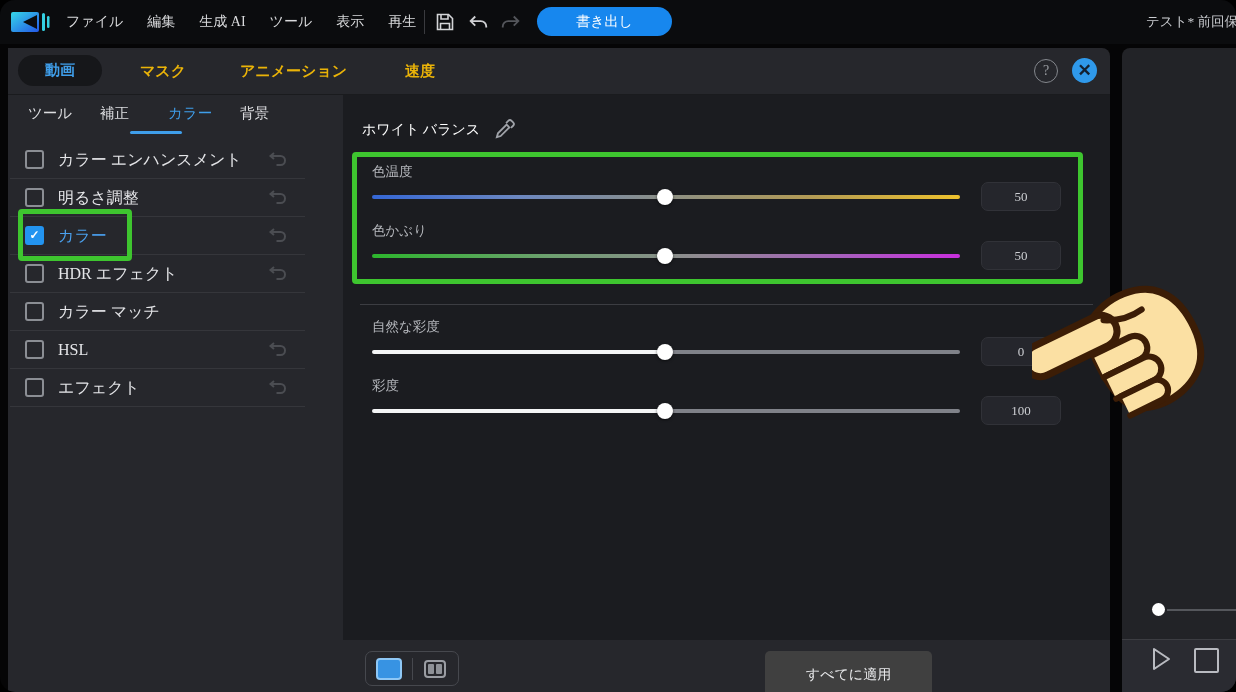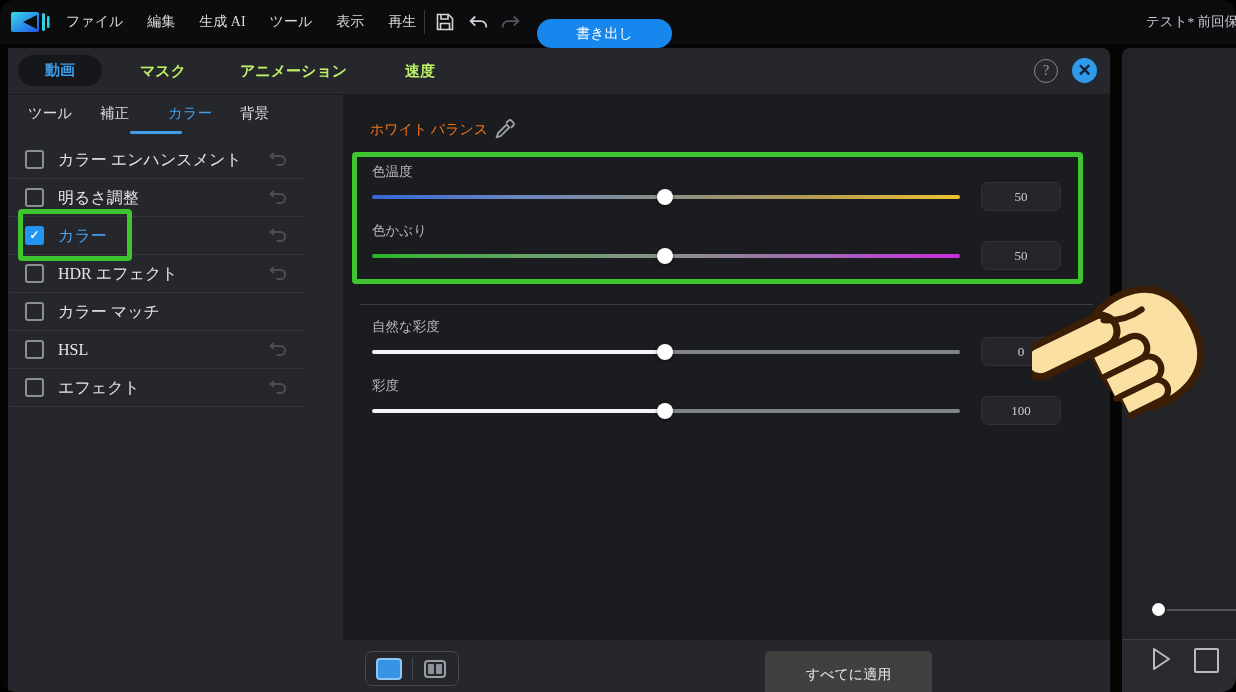--- a/index.html
+++ b/index.html
@@ -5,28 +5,28 @@
   html,body{margin:0;padding:0;background:#000;}
   #app{position:relative;width:1236px;height:692px;background:#050506;overflow:hidden;
        font-family:Liberation Serif, serif;border-radius:15px;-webkit-font-smoothing:antialiased;}
   
   #topbar{position:absolute;left:0;top:0;width:1236px;height:44px;background:#0b0c0e;}
   #logo{position:absolute;left:10px;top:8px;}
   #menubar{position:absolute;left:66px;top:0;height:44px;display:flex;align-items:center;gap:24px;}
   .mi{color:#d9dadc;font-size:14px;cursor:default;}
   .tb-div{position:absolute;left:424px;top:10px;width:1px;height:24px;background:#3a3b3f;}
   .tbicon{position:absolute;top:11px;width:22px;height:22px;}
-  #export-btn{position:absolute;left:537px;top:19px;width:135px;height:29px;background:#1787ee;
+  #export-btn{position:absolute;left:537px;top:7px;width:135px;height:29px;background:#1787ee;
       border-radius:15px;color:#fff;font-size:14px;display:flex;align-items:center;justify-content:center;}
   #proj-title{position:absolute;left:1146px;top:13px;width:90px;overflow:hidden;white-space:nowrap;
       color:#caccd0;font-size:13.5px;}
   
   #mainpanel{position:absolute;left:8px;top:48px;width:1102px;height:644px;background:#26272c;border-radius:0 8px 0 0;}
   #tabrow-line{position:absolute;left:8px;top:94px;width:1102px;height:1px;background:#1a1b1e;}
-  .tab{position:absolute;font-size:15px;font-weight:bold;color:#bef264;}
+  .tab{position:absolute;font-size:15px;font-weight:bold;color:#eab308;}
   .t0{left:18px;top:55px;width:84px;height:31px;background:#16171a;border-radius:16px;color:#3f9eea;
       display:flex;align-items:center;justify-content:center;}
   .t1{left:140px;top:62px}.t2{left:240px;top:62px}.t3{left:405px;top:62px}
   #help-btn{position:absolute;left:1034px;top:59px;width:22px;height:22px;border:1.5px solid #84878d;
       border-radius:50%;color:#9a9da2;font-size:14px;display:flex;align-items:center;justify-content:center;}
   #close-btn{position:absolute;left:1072px;top:58px;width:25px;height:25px;background:#2f99ea;border-radius:50%;
       color:#13202f;font-size:17px;font-weight:bold;display:flex;align-items:center;justify-content:center;line-height:1;}
   .subtab{position:absolute;top:104px;font-size:14.5px;color:#dcdde0;}
   .st0{left:28px}.st1{left:100px}.st2{left:168px;color:#3f9eea}.st3{left:240px}
   #subtab-underline{position:absolute;left:130px;top:131px;width:52px;height:3px;background:#3f9eea;border-radius:2px;}
@@ -35,21 +35,21 @@
   .erow{position:relative;height:37px;border-bottom:1px solid #35363b;}
   .cb{position:absolute;left:15px;top:9px;width:15px;height:15px;border:2px solid #8b8e94;border-radius:3px;
       display:flex;align-items:center;justify-content:center;font-size:12px;color:transparent;}
   .cb.on{background:#2394f0;border-color:#2394f0;color:#fff;font-weight:bold;}
   .elbl{position:absolute;left:48px;top:0;line-height:37px;font-size:16px;color:#e4e5e8;}
   .elbl.sel{color:#4aa0ee;}
   .reset{position:absolute;left:258px;top:9px;}
   
   #content{position:absolute;left:343px;top:95px;width:767px;height:545px;background:#1b1c20;}
   .slabel{position:absolute;font-size:13.5px;color:#b5b7bc;}
-  #wb-label{position:absolute;left:362px;top:121px;font-size:14px;color:#f97316;margin-left:8px;}
+  #wb-label{position:absolute;left:362px;top:121px;font-size:14px;color:#ffffff;}
   #eyedropper{position:absolute;left:492px;top:116px;}
   .track{position:absolute;width:588px;height:4px;border-radius:2px;}
   .g1{background:linear-gradient(90deg,#3567d6 0%,#6c87c0 25%,#8c8f85 50%,#b49b54 75%,#eec22d 100%);}
   .g2{background:linear-gradient(90deg,#2db62d 0%,#6da06f 30%,#8f8b90 55%,#a85fbe 80%,#c92fdd 100%);}
   .gw{background:linear-gradient(90deg,#f4f5f6 0%,#f4f5f6 49.8%,#808289 50.2%,#808289 100%);}
   .knob{position:absolute;width:16px;height:16px;background:#fff;border-radius:50%;box-shadow:0 1px 3px rgba(0,0,0,.55);}
   .vbox{position:absolute;left:981px;width:78px;height:27px;background:#25262c;border:1px solid #313238;border-radius:7px;
       color:#cdcfd3;font-size:13px;display:flex;align-items:center;justify-content:center;}
   #mid-divider{position:absolute;left:360px;top:304px;width:733px;height:1px;background:#3c3d42;}
   

